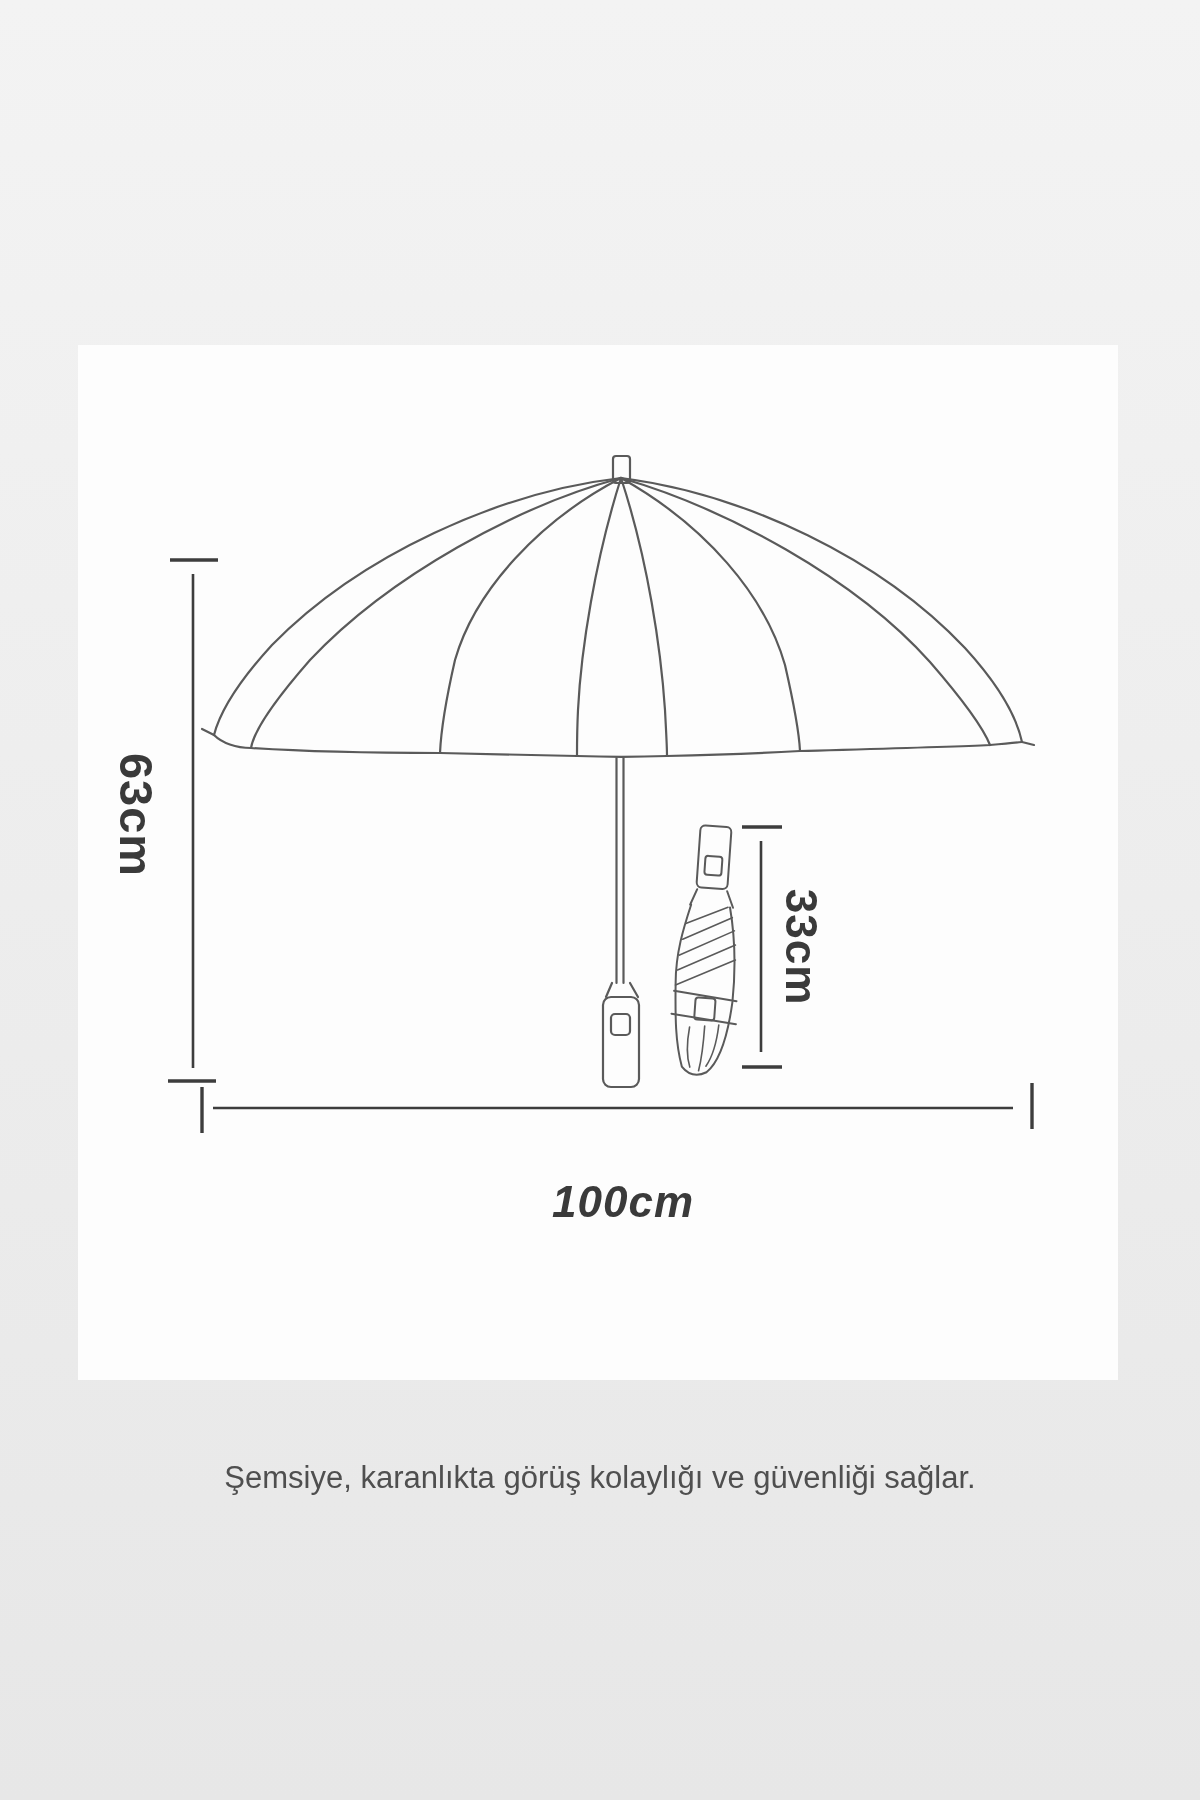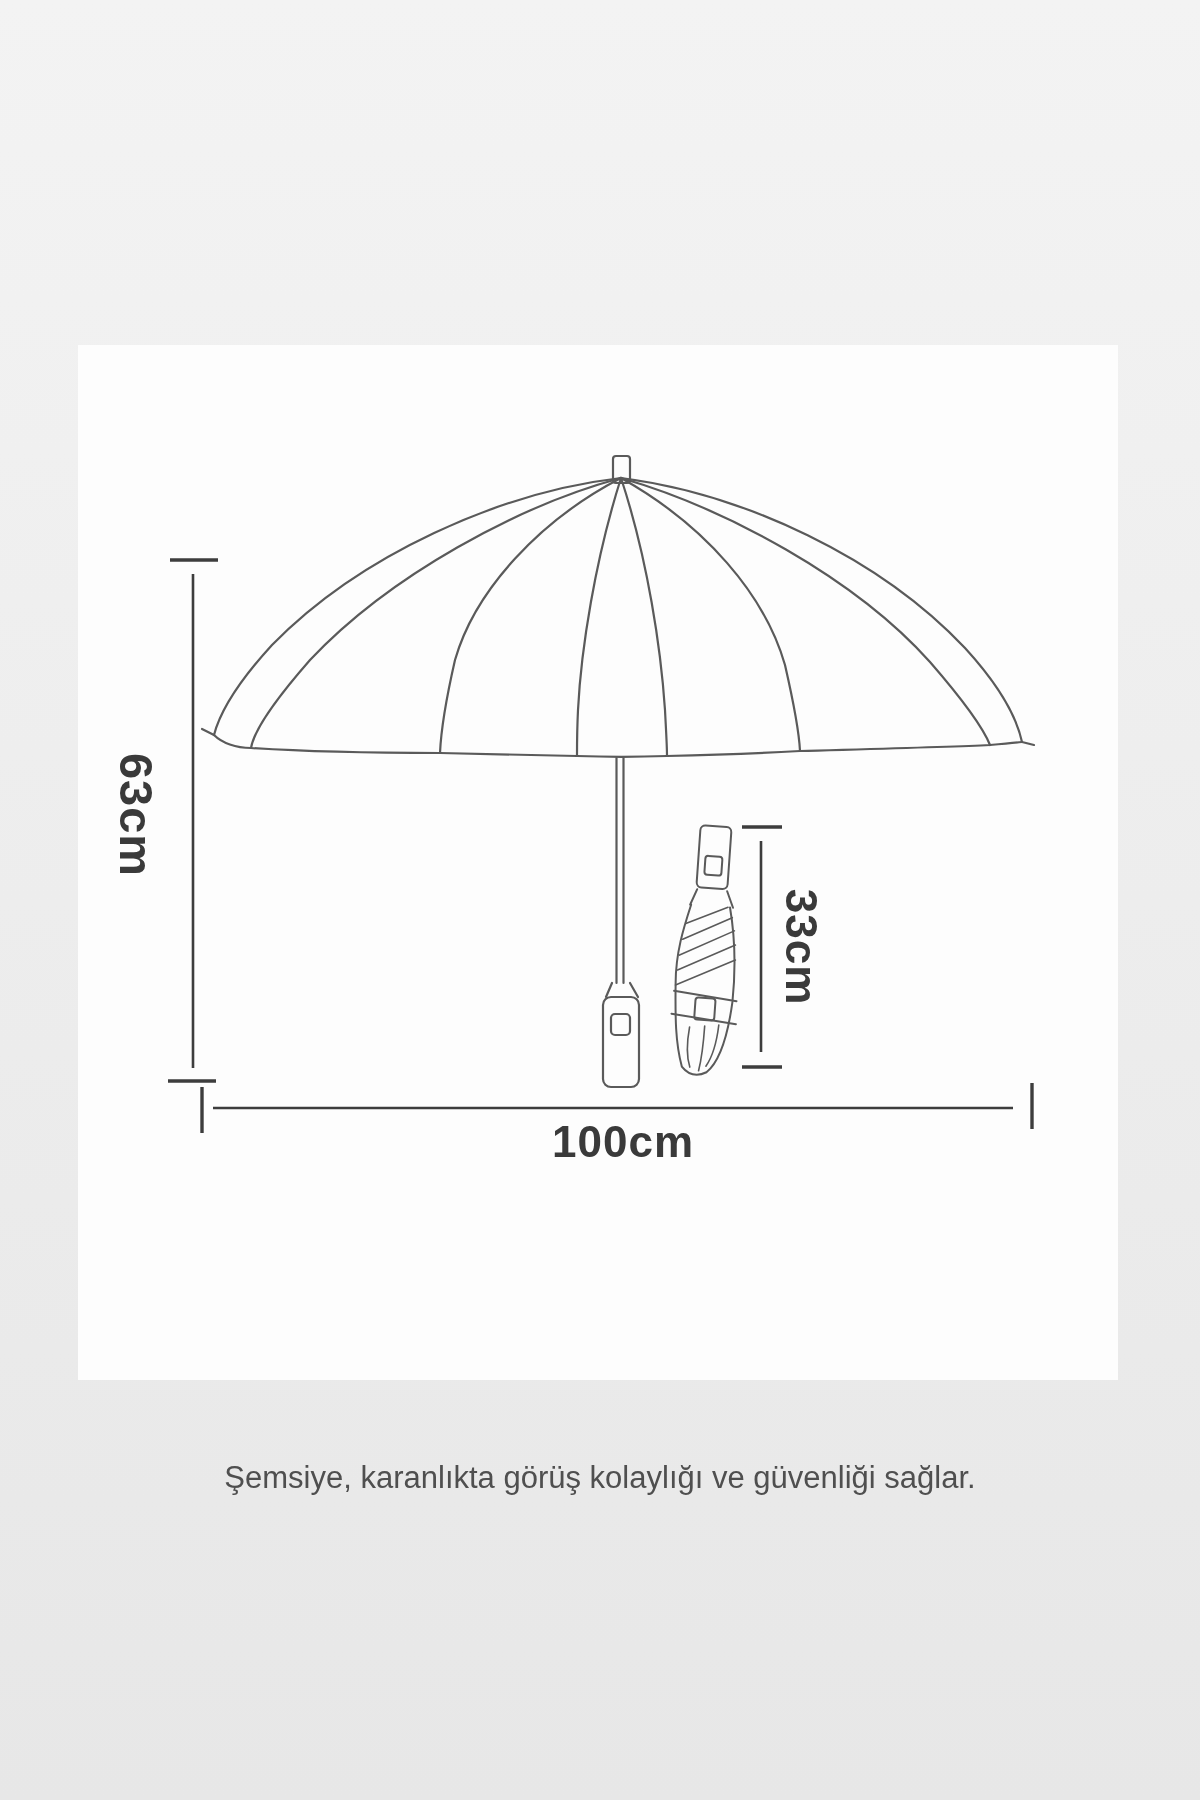--- a/index.html
+++ b/index.html
@@ -102,15 +102,15 @@
     <path d="M202,1087 L202,1133" stroke-width="3.4"></path>
     <path d="M213,1108 L1013,1108"></path>
     <path d="M1032,1083 L1032,1129" stroke-width="3.4"></path>
   </g>
 </svg>
 
 <div class="dim-label rot big" style="left:136px;top:815px;">63cm</div>
 
 <div class="dim-label rot" style="left:801px;top:947px;">33cm</div>
 
-<div class="dim-label" style="left:623px;top:1142px;">100cm</div>
+<div class="dim-label" style="left:623px;top:1202px;font-style:italic;">100cm</div>
 
 <div class="caption">Şemsiye, karanlıkta görüş kolaylığı ve güvenliği sağlar.</div>
 
 </body></html>

